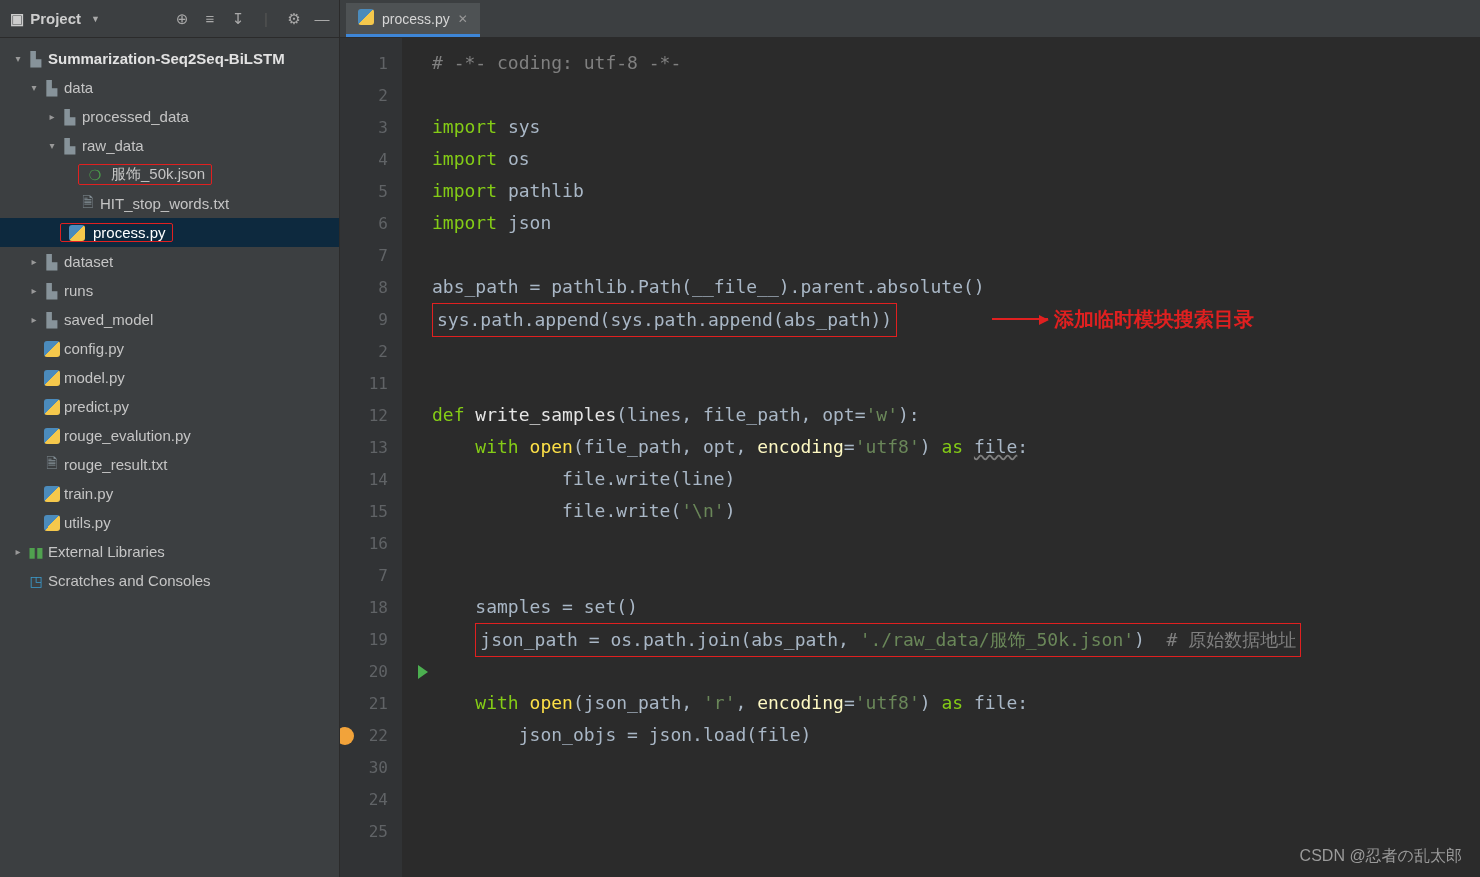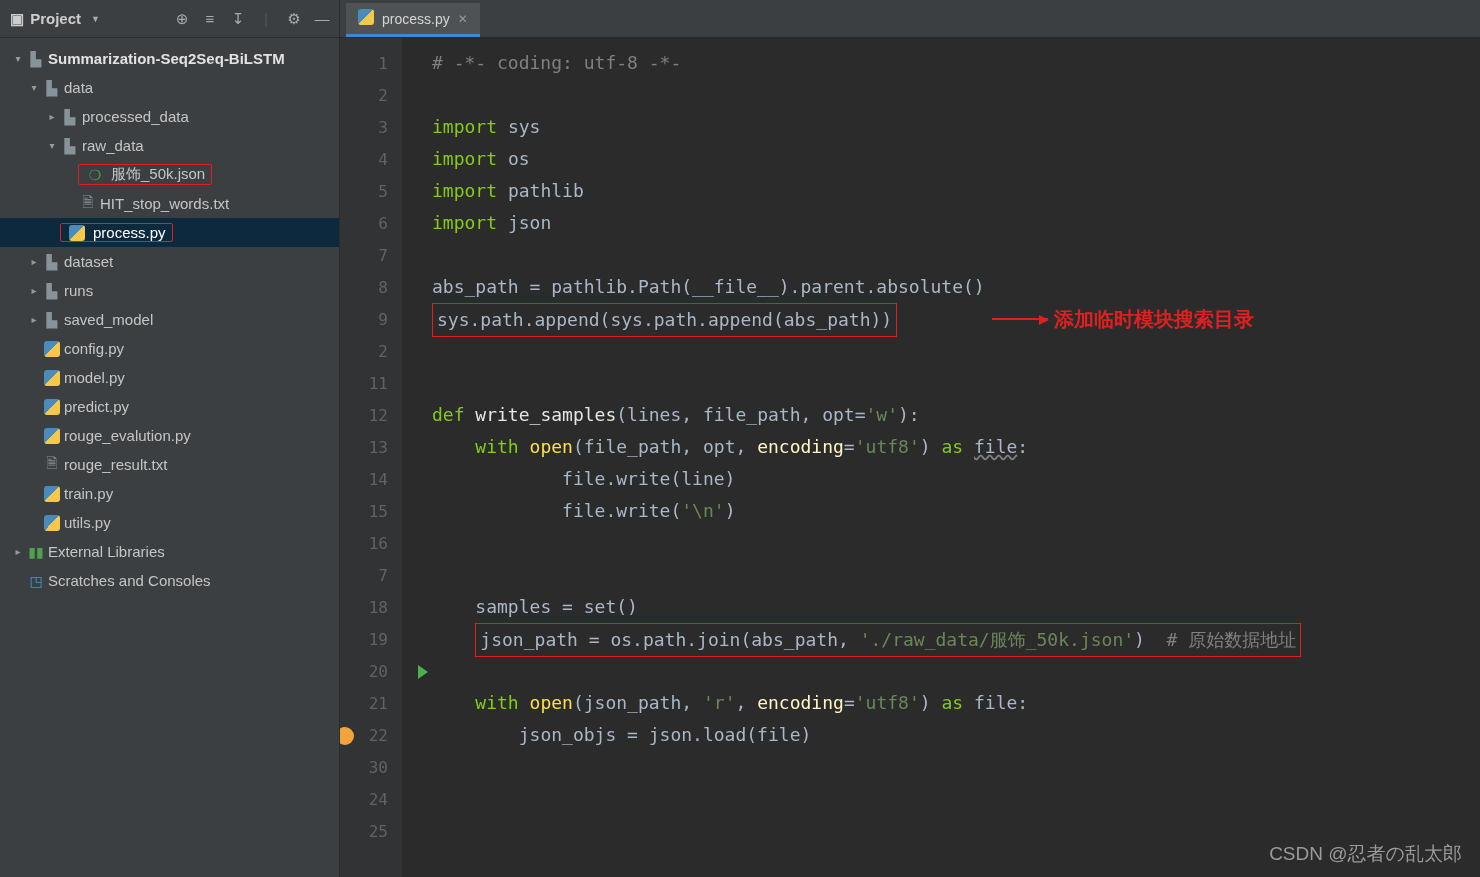--- a/index.html
+++ b/index.html
@@ -137,21 +137,21 @@
   .annot .arrowline {
     width:56px; height:0; border-top:2px solid #e02020; position:relative;
   }
   .annot .arrowline::after {
     content:""; position:absolute; right:-1px; top:-5px;
     border-left:10px solid #e02020; border-top:5px solid transparent; border-bottom:5px solid transparent;
   }
 
   .watermark {
     position:absolute; right:18px; bottom:10px;
-    color:#9b9b9b; font-size:19px; font-family:"Microsoft YaHei",sans-serif;text-align:center;
+    color:#9b9b9b; font-size:16px; font-family:"Microsoft YaHei",sans-serif;text-align:center;
   }
 </style>
 </head>
 <body>
 
 <div class="root">
 
   <div class="sidebar">
     <div class="sidebar-header">
       <span class="proj-label">

